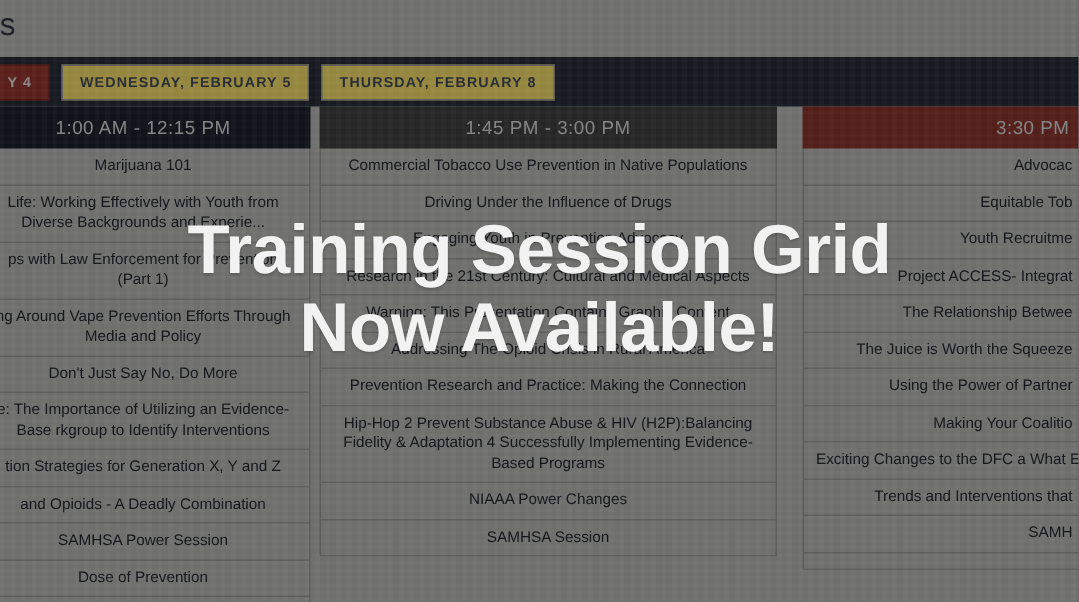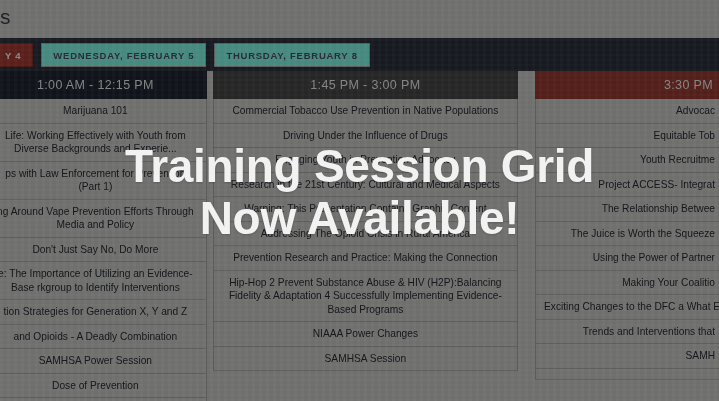--- a/index.html
+++ b/index.html
@@ -41,21 +41,21 @@
   
   .tabbar{
     position:absolute;left:0;top:38px;width:100%;height:33px;
     background:#262b3a;
     display:flex;align-items:center;
   }
   .tab{
     height:24px;line-height:24px;box-sizing:border-box;
     font-size:9.5px;font-weight:bold;letter-spacing:.75px;
     padding:0 11px;margin-right:8px;
-    color:#41475a;background:#5eead4;
+    color:#41475a;background:#fde047;
     border:1px solid #9a9a98;
     white-space:nowrap;
   }
   .tab.active{
     color:#e8dcdc;background:#ab2f25;border-color:#8a241c;
     margin-left:-30px;padding-left:34px;
   }
 
   
   .grid{

